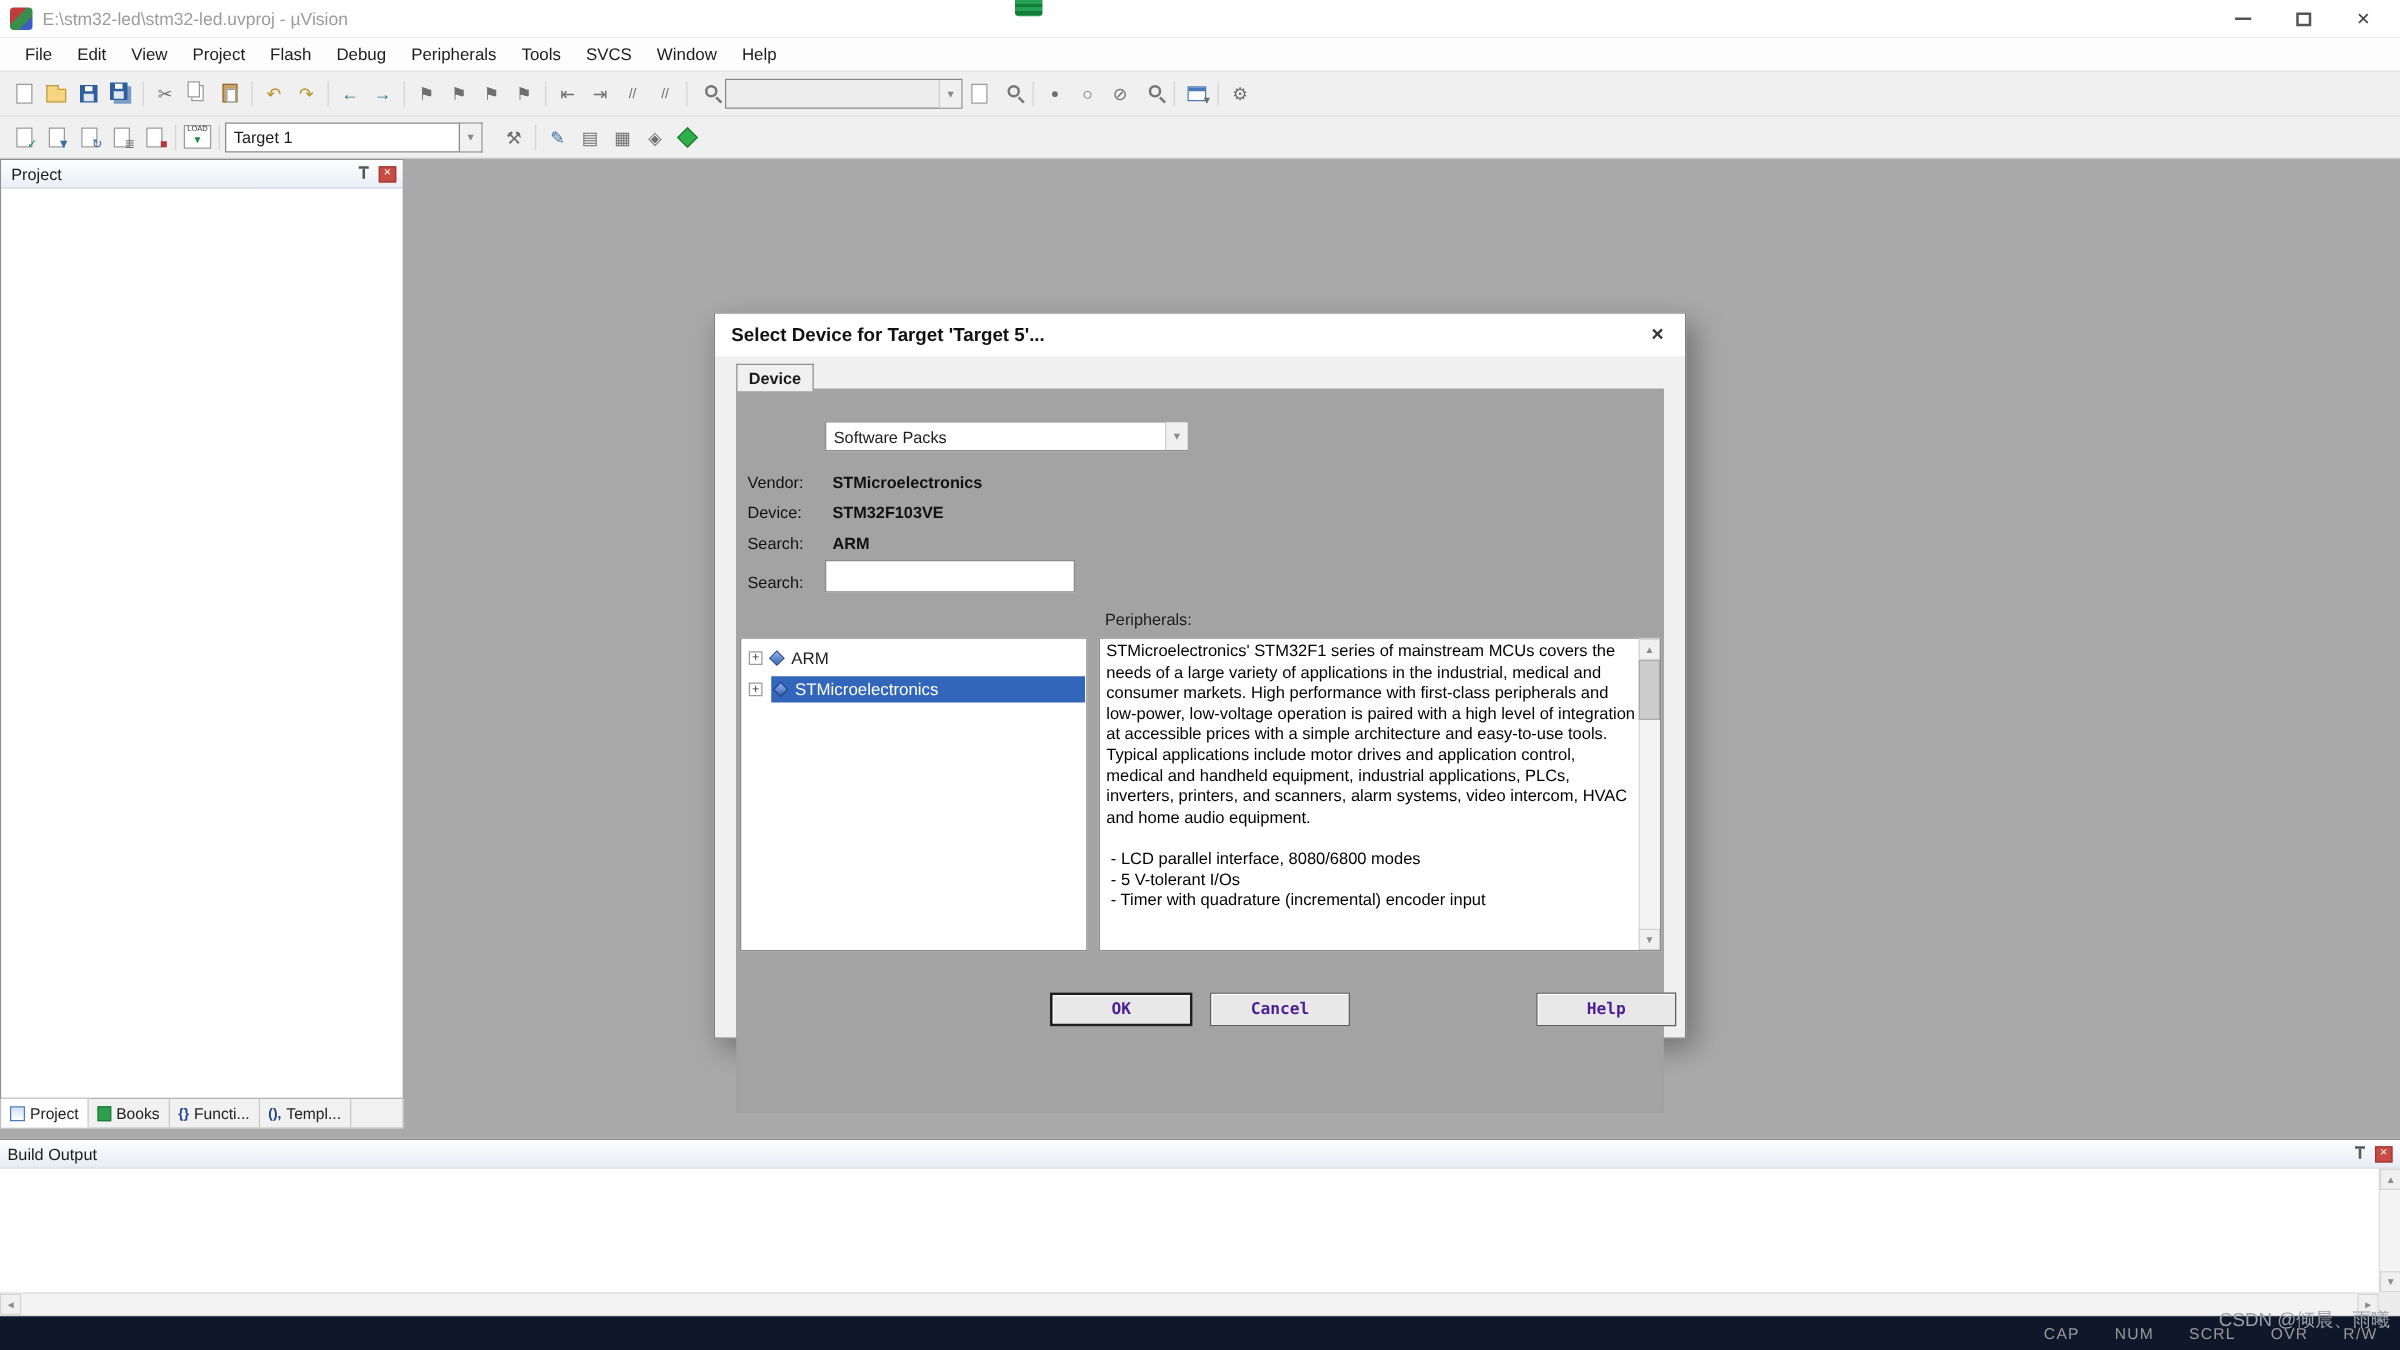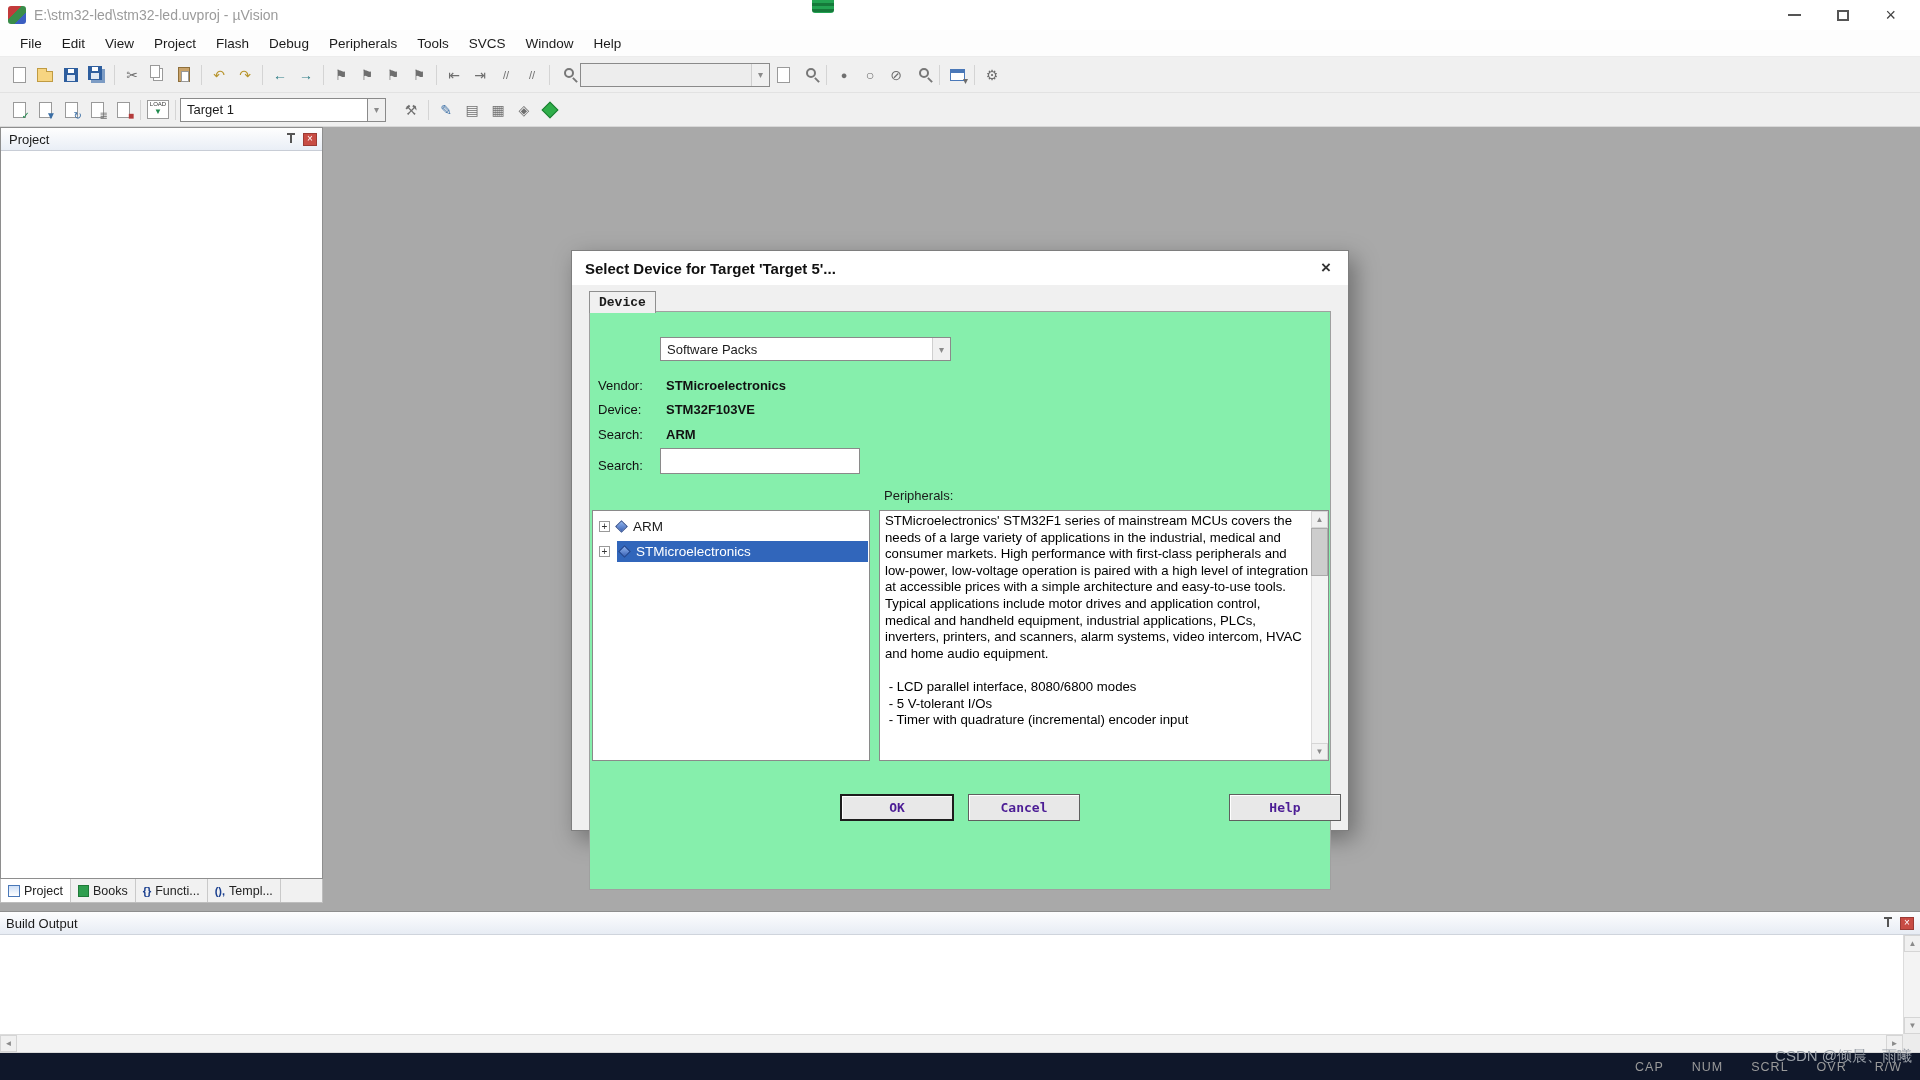--- a/index.html
+++ b/index.html
@@ -101,22 +101,22 @@
   .watermark { position:absolute; right:8px; bottom:14px; z-index:60; color:#9aa0a8; font-size:15px; }
   
   .dialog { position:absolute; left:571px; top:250px; width:778px; height:581px; background:#f0f0f0;
     border:1px solid #7e7e7e; box-shadow:6px 8px 22px rgba(0,0,0,.35); z-index:100; font-size:13px; }
   .dlg-title { height:34px; background:#fff; display:flex; align-items:center; padding-left:13px;
     font-size:15px; font-weight:bold; color:#111; }
   .dlg-close { margin-left:auto; width:44px; height:100%; display:flex; align-items:center; justify-content:center;
     font-size:17px; color:#333; }
   .dlg-tab { position:absolute; left:17px; top:40px; height:22px; padding:3px 9px 0; background:#f0f0f0;
     border:1px solid #8f8f8f; border-bottom:none; z-index:2;
-    font-family:Liberation Mono, monospace; font-size:13px; font-weight:bold; }
-  .dlg-page { position:absolute; left:17px; right:17px; top:60px; height:579px; border:1px solid #a0a0a0; background:#86efac; }
+    font-family:Liberation Sans, sans-serif; font-size:13px; font-weight:bold; }
+  .dlg-page { position:absolute; left:17px; right:17px; top:60px; height:579px; border:1px solid #a0a0a0; background:#a3a3a3; }
   .pack-combo { position:absolute; left:70px; top:25px; width:291px; height:24px; }
   .flabel { position:absolute; left:8px; font-size:13px; color:#111; }
   .fvalue { position:absolute; left:76px; font-size:13px; font-weight:bold; color:#111; }
   .search-input { position:absolute; left:70px; top:136px; width:200px; height:26px; background:#fff;
     border:1px solid #8a8a8a; font:13px "Liberation Sans", sans-serif; padding:0 5px; }
   .desc-label { position:absolute; left:294px; top:176px; font-size:13px; }
   .treebox { position:absolute; left:2px; top:198px; width:278px; height:251px; background:#fff;
     border:1px solid #8a8a8a; padding-top:3px; }
   .trow { height:25px; display:flex; align-items:center; padding-left:6px; font-size:13.5px; }
   .expand { width:11px; height:11px; border:1px solid #9a9a9a; background:#fff; color:#333; font-size:10px;

